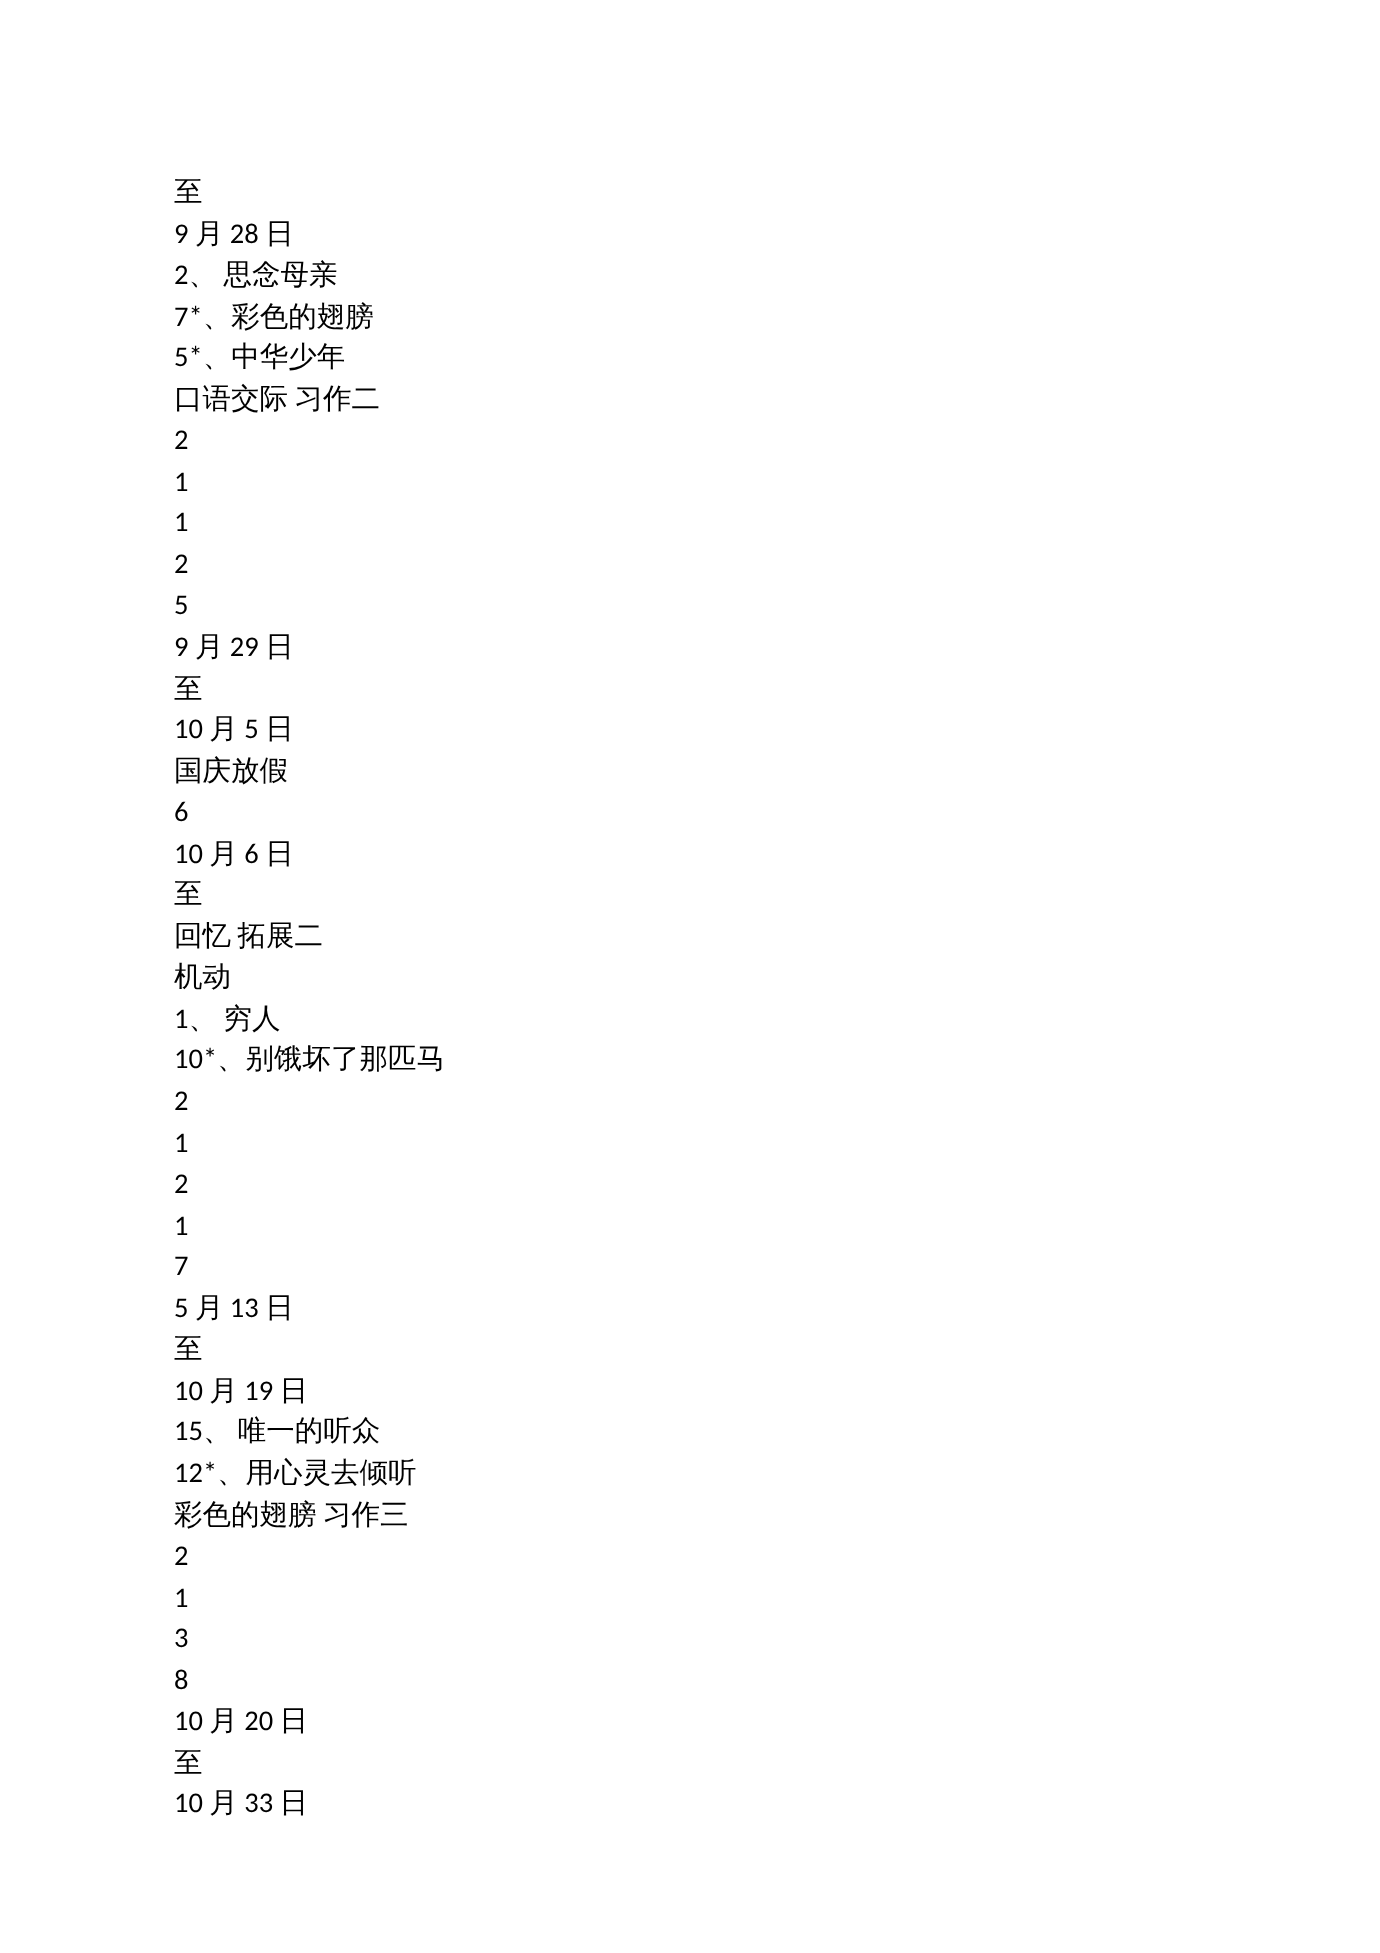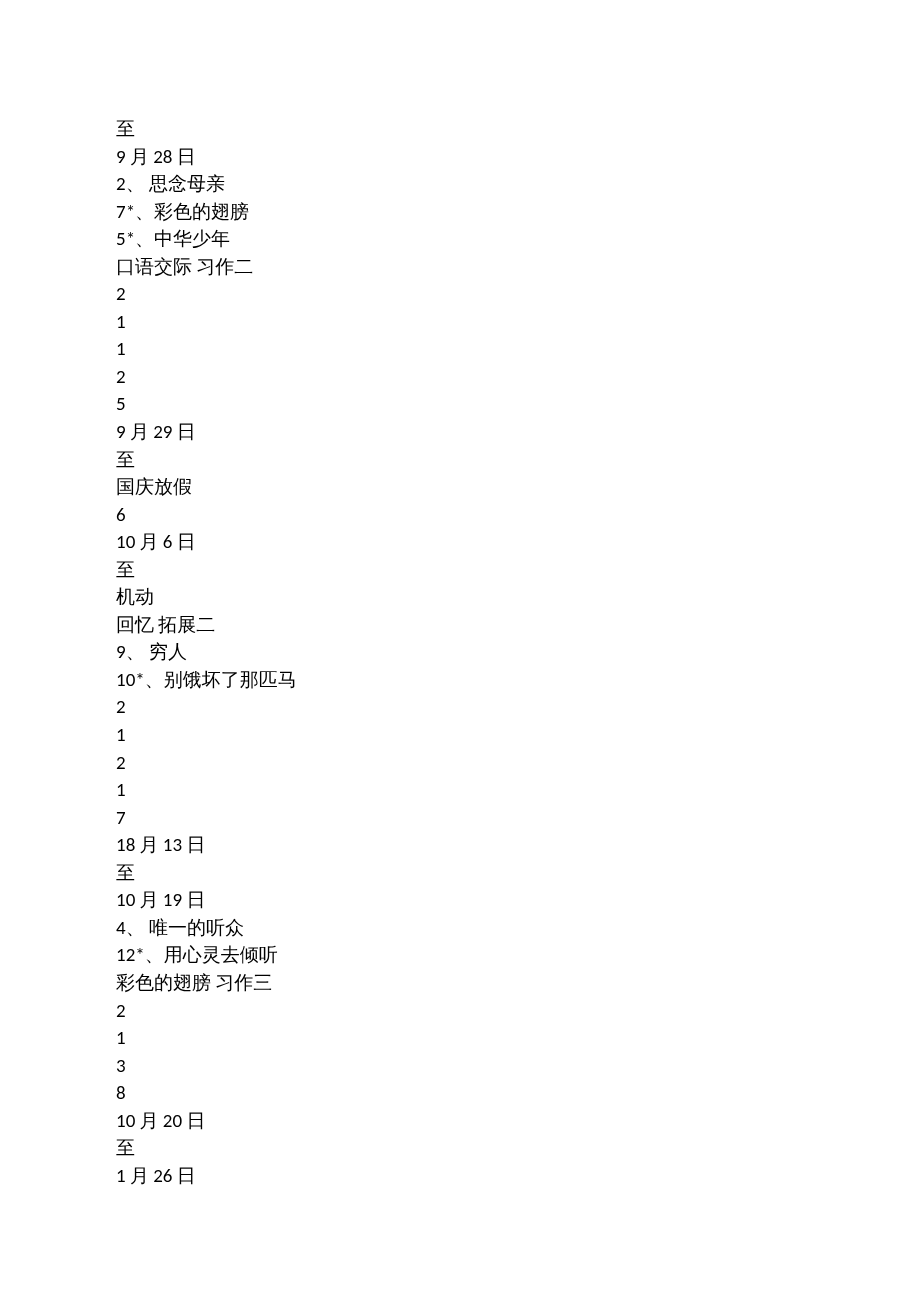--- a/index.html
+++ b/index.html
@@ -31,39 +31,40 @@
   <div class="line">7*、彩色的翅膀</div>
   <div class="line">5*、中华少年</div>
   <div class="line">口语交际 习作二</div>
   <div class="line">2</div>
   <div class="line">1</div>
   <div class="line">1</div>
   <div class="line">2</div>
   <div class="line">5</div>
   <div class="line">9 月 29 日</div>
   <div class="line">至</div>
+  <div class="line">10 月 5 日</div>
   <div class="line">国庆放假</div>
   <div class="line">6</div>
   <div class="line">10 月 6 日</div>
   <div class="line">至</div>
+  <div class="line">回忆 拓展二</div>
   <div class="line">机动</div>
-  <div class="line">回忆 拓展二</div>
-  <div class="line">9、 穷人</div>
+  <div class="line">1、 穷人</div>
   <div class="line">10*、别饿坏了那匹马</div>
   <div class="line">2</div>
   <div class="line">1</div>
   <div class="line">2</div>
   <div class="line">1</div>
   <div class="line">7</div>
-  <div class="line">18 月 13 日</div>
+  <div class="line">5 月 13 日</div>
   <div class="line">至</div>
   <div class="line">10 月 19 日</div>
-  <div class="line">4、 唯一的听众</div>
+  <div class="line">15、 唯一的听众</div>
   <div class="line">12*、用心灵去倾听</div>
   <div class="line">彩色的翅膀 习作三</div>
   <div class="line">2</div>
   <div class="line">1</div>
   <div class="line">3</div>
   <div class="line">8</div>
   <div class="line">10 月 20 日</div>
   <div class="line">至</div>
-  <div class="line">1 月 26 日</div>
+  <div class="line">10 月 33 日</div>
 </div>
 
 </body></html>

